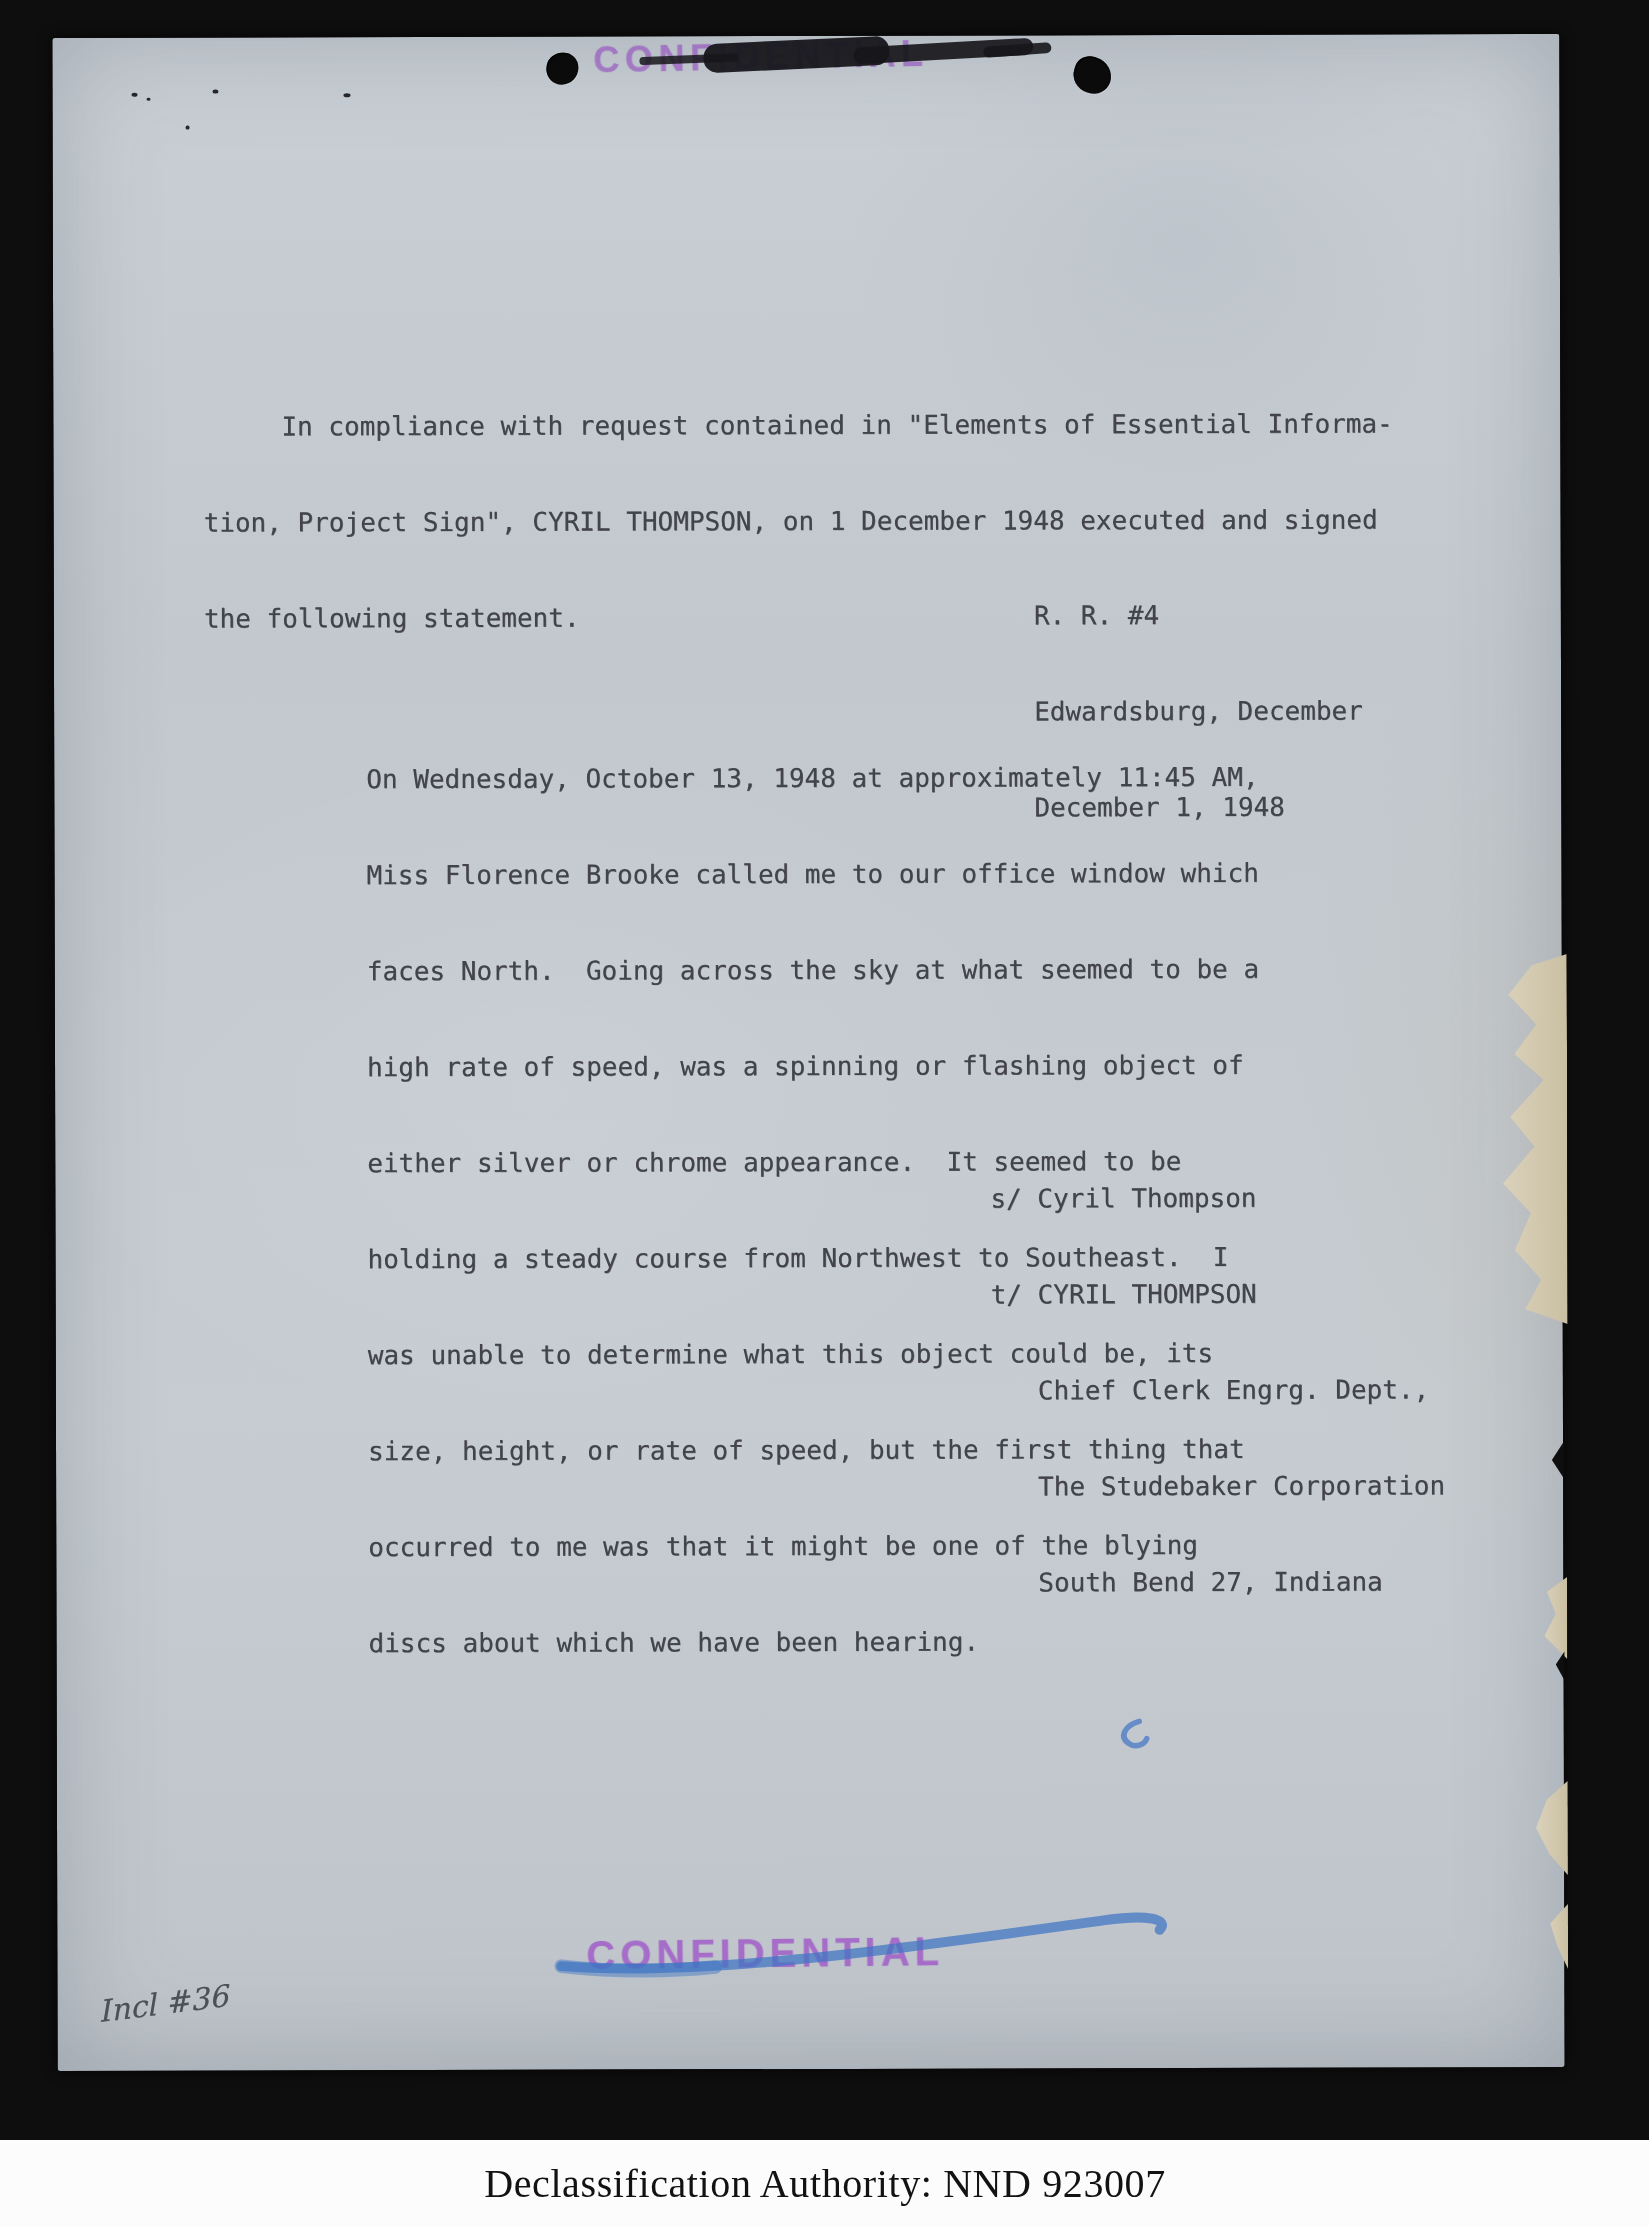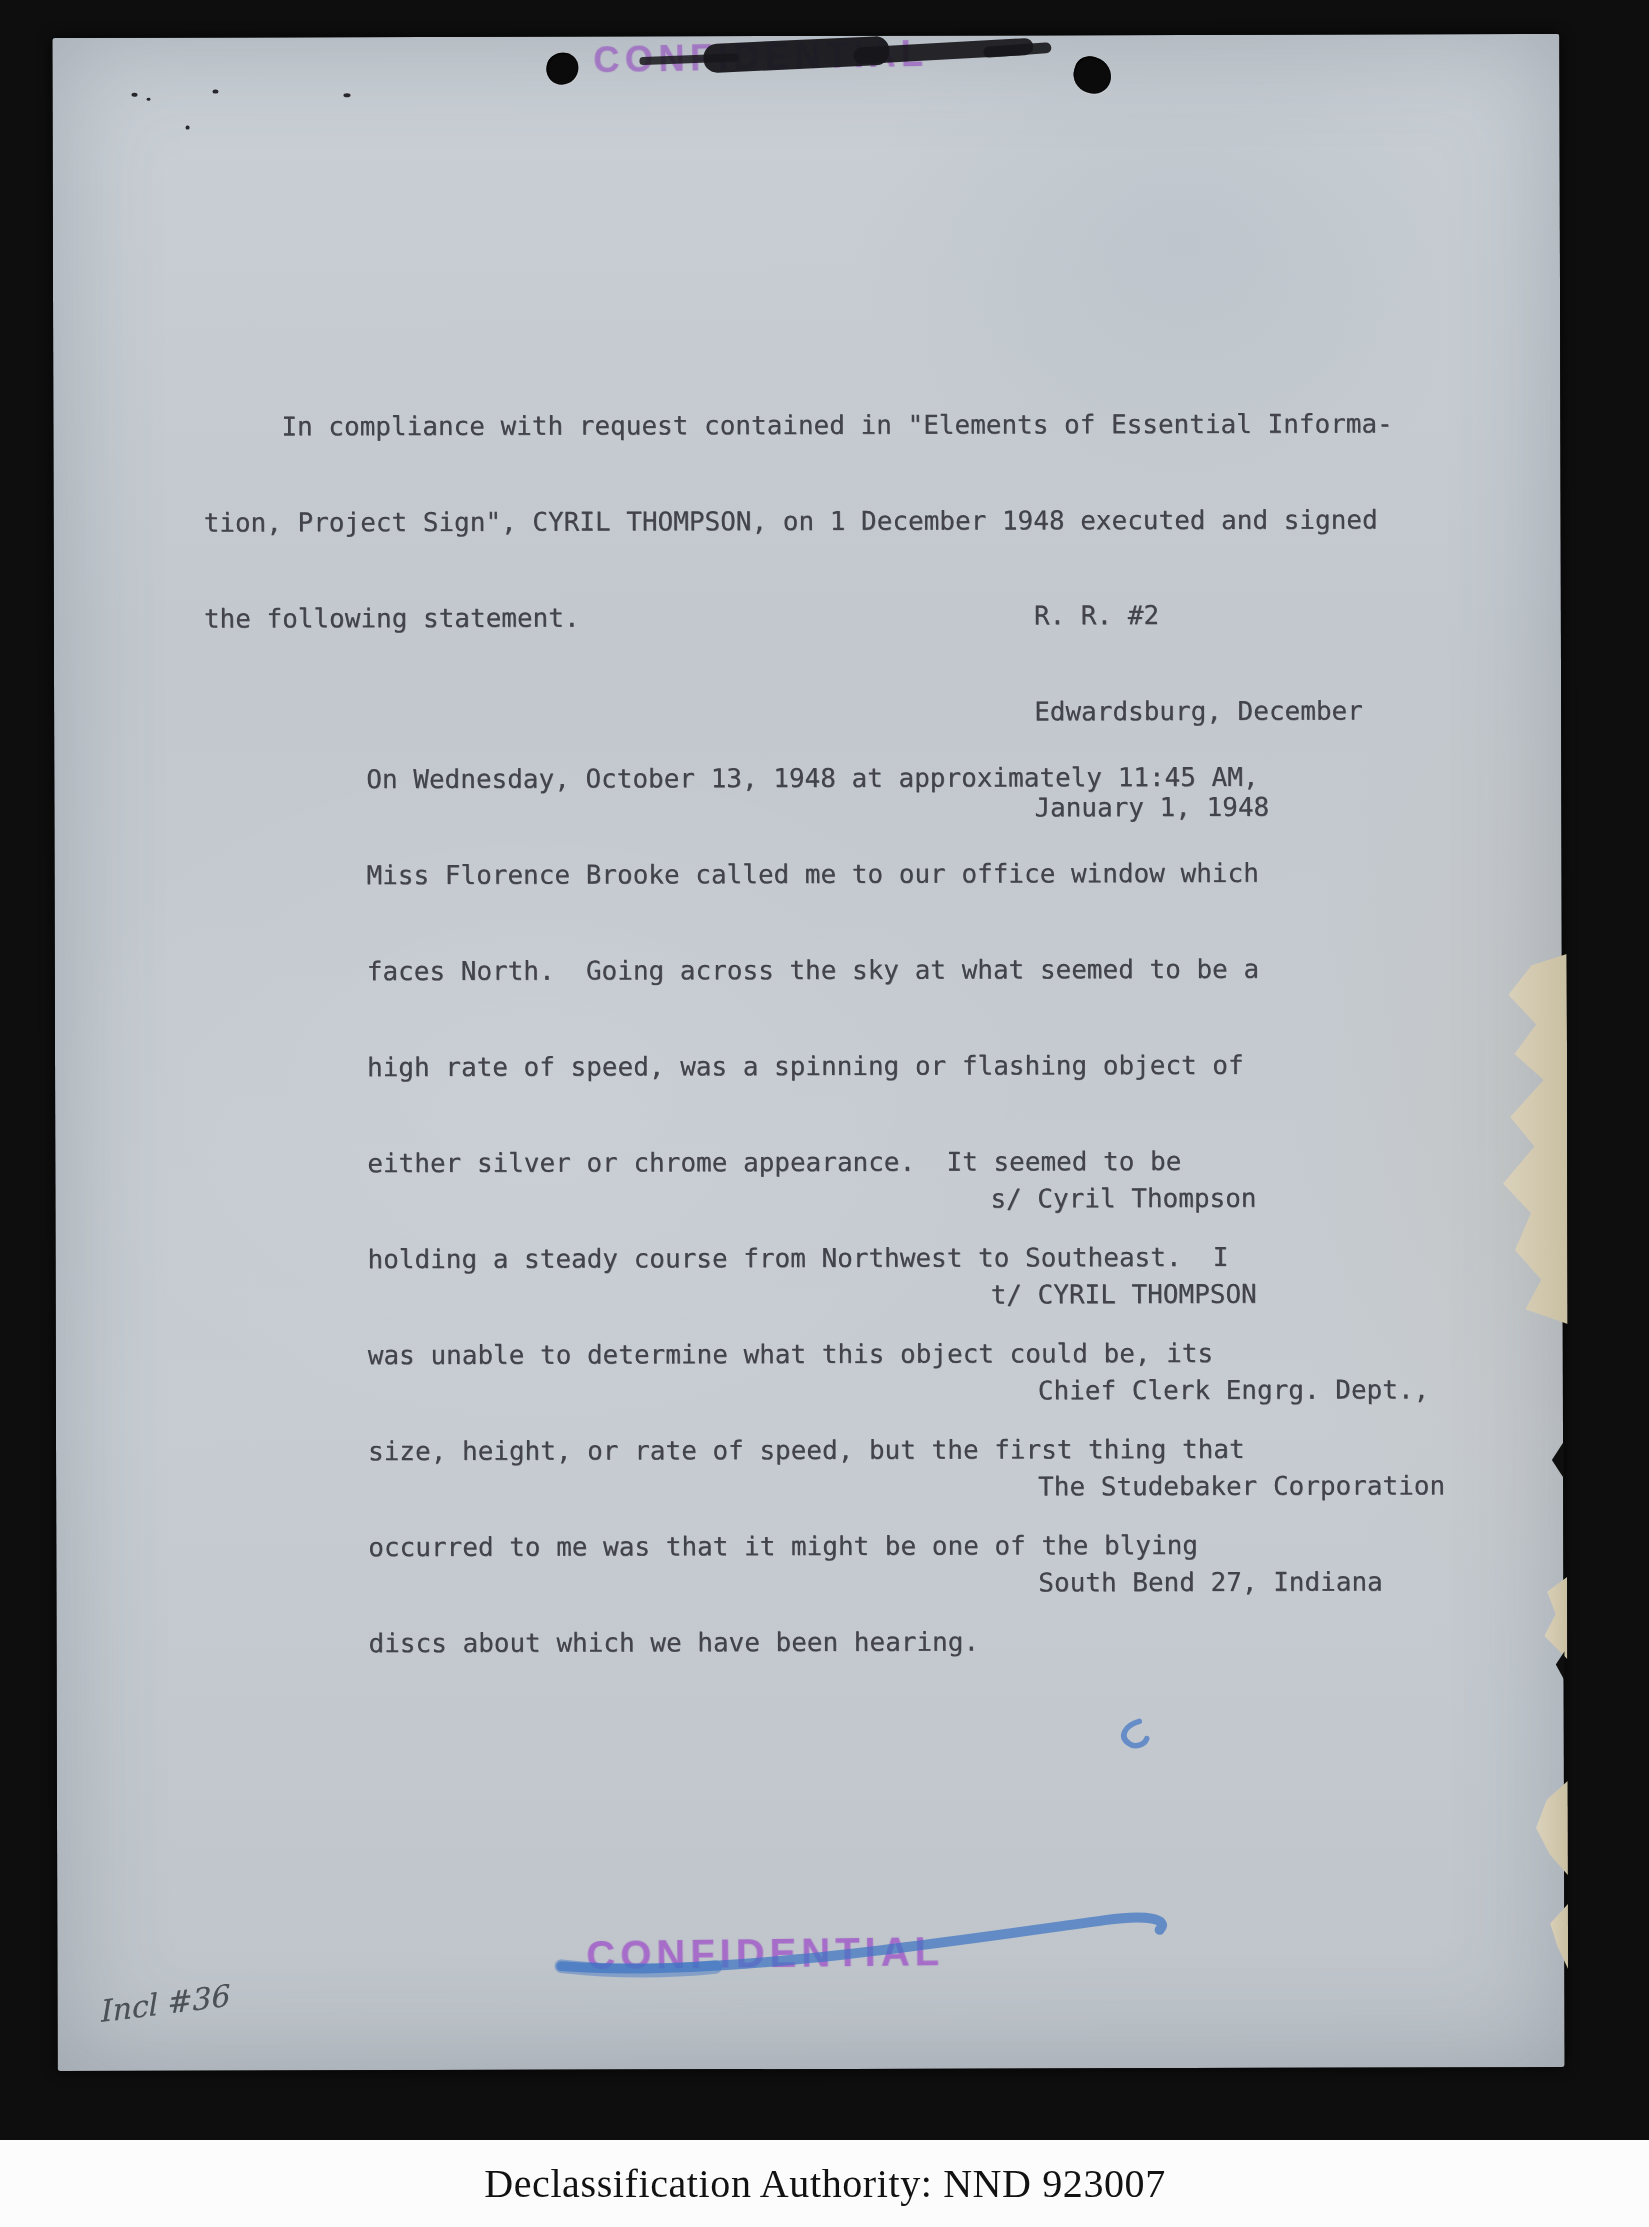--- a/index.html
+++ b/index.html
@@ -169,23 +169,23 @@
     <div class="marker m3"></div>
     <div class="marker m4"></div>
 
     <div class="typed intro">
       <div class="t-line first">In compliance with request contained in "Elements of Essential Informa-</div>
       <div class="t-line">tion, Project Sign", CYRIL THOMPSON, on 1 December 1948 executed and signed</div>
       <div class="t-line">the following statement.</div>
     </div>
 
     <div class="typed address">
-      <div class="t-line">R. R. #2</div>
+      <div class="t-line">R. R. #4</div>
       <div class="t-line">Edwardsburg, December</div>
-      <div class="t-line">January 1, 1948</div>
+      <div class="t-line">December 1, 1948</div>
     </div>
 
     <div class="typed bodytext">
       <div class="t-line">On Wednesday, October 13, 1948 at approximately 11:45 AM,</div>
       <div class="t-line">Miss Florence Brooke called me to our office window which</div>
       <div class="t-line">faces North.  Going across the sky at what seemed to be a</div>
       <div class="t-line">high rate of speed, was a spinning or flashing object of</div>
       <div class="t-line">either silver or chrome appearance.  It seemed to be</div>
       <div class="t-line">holding a steady course from Northwest to Southeast.  I</div>
       <div class="t-line">was unable to determine what this object could be, its</div>

